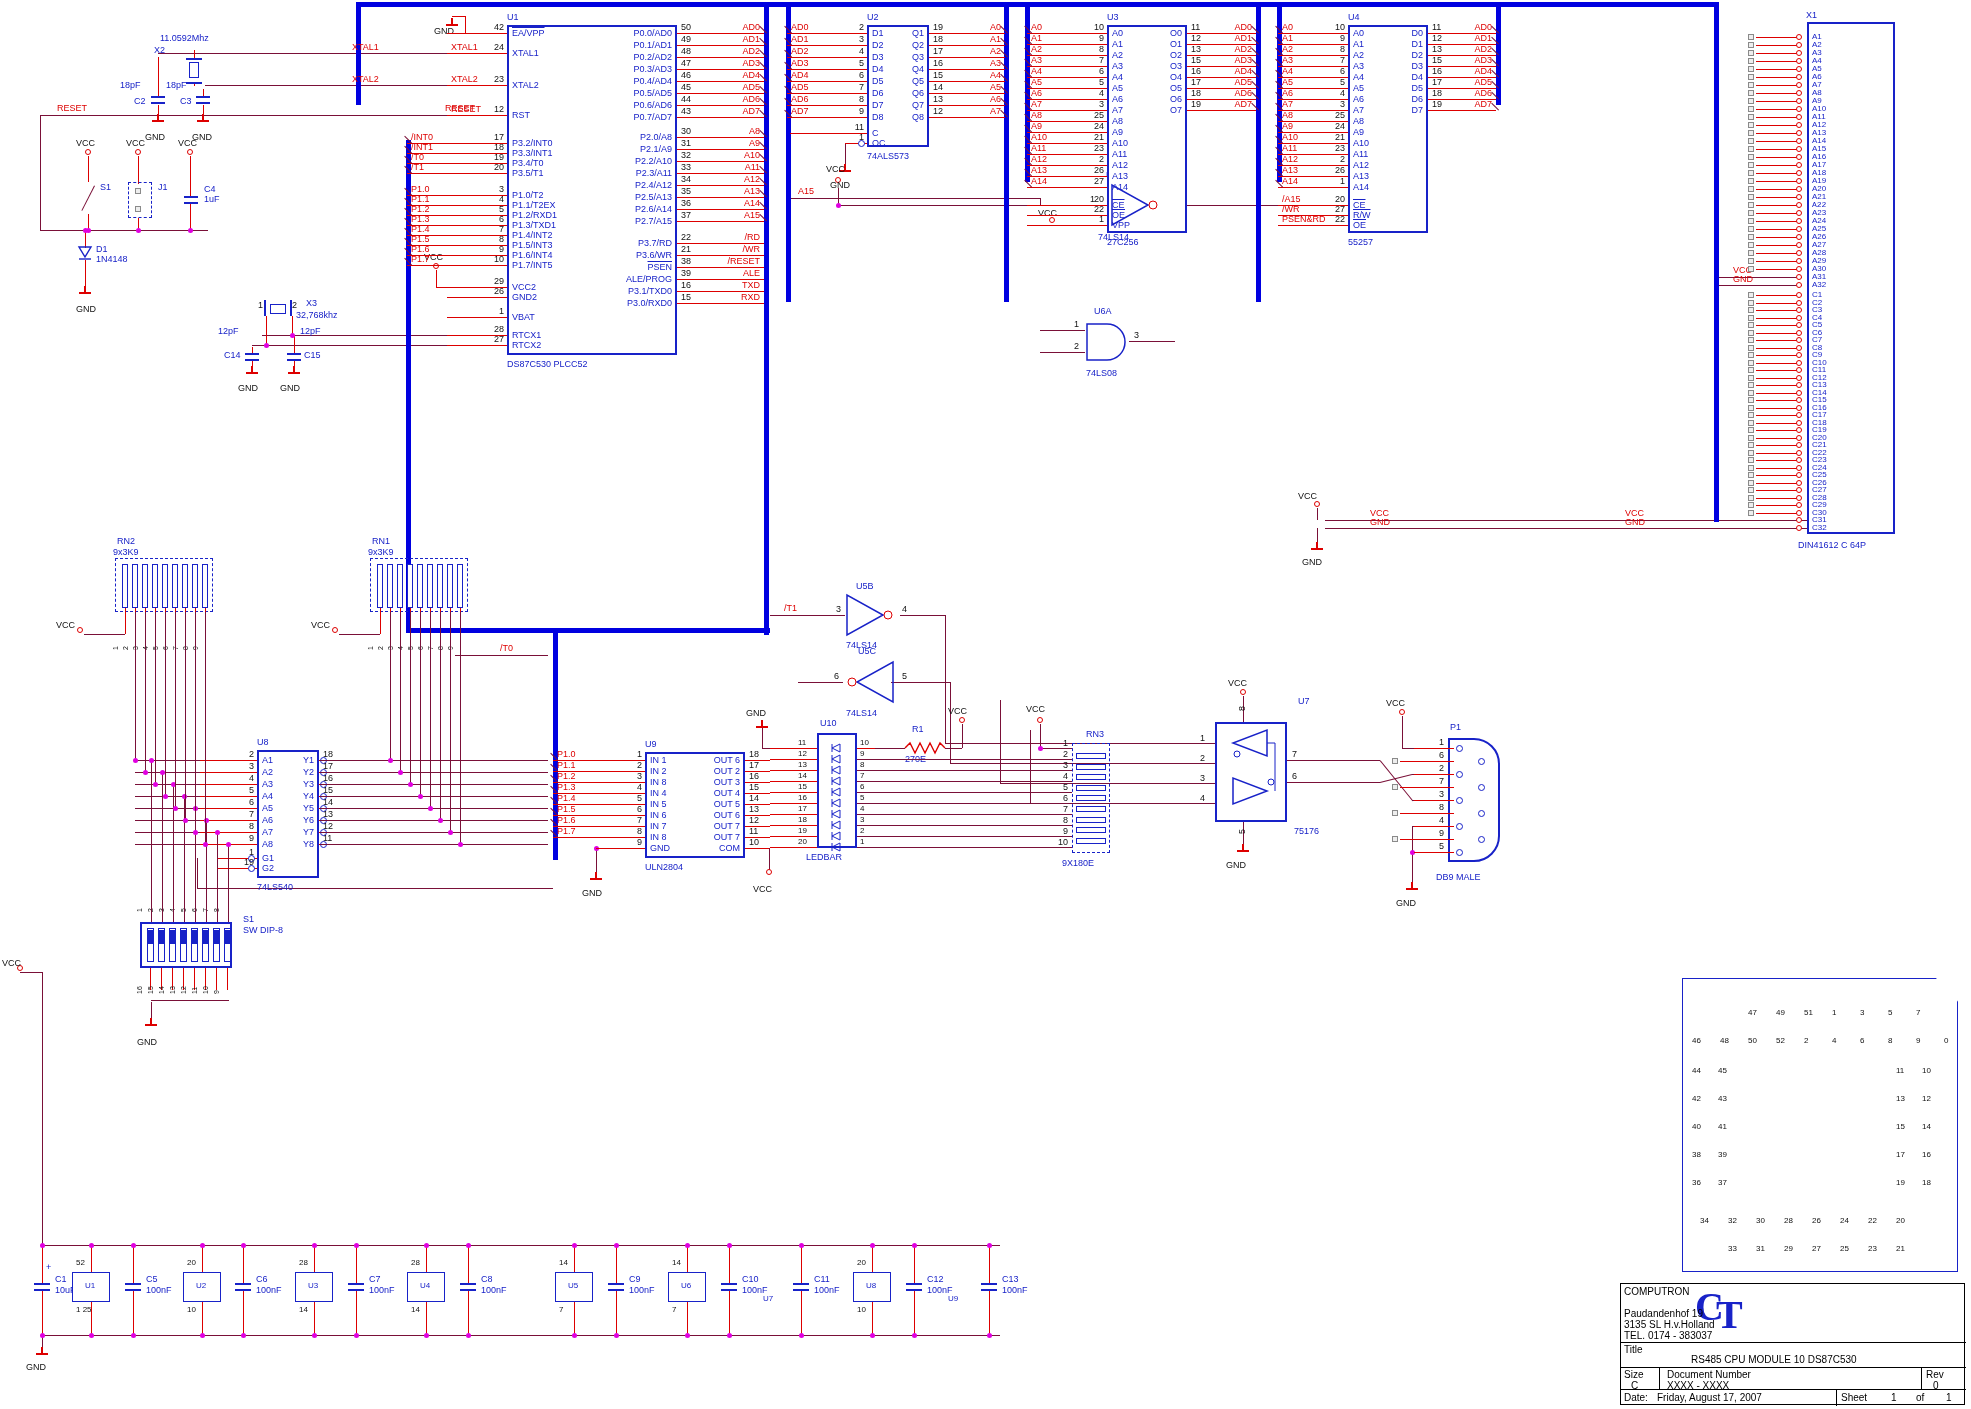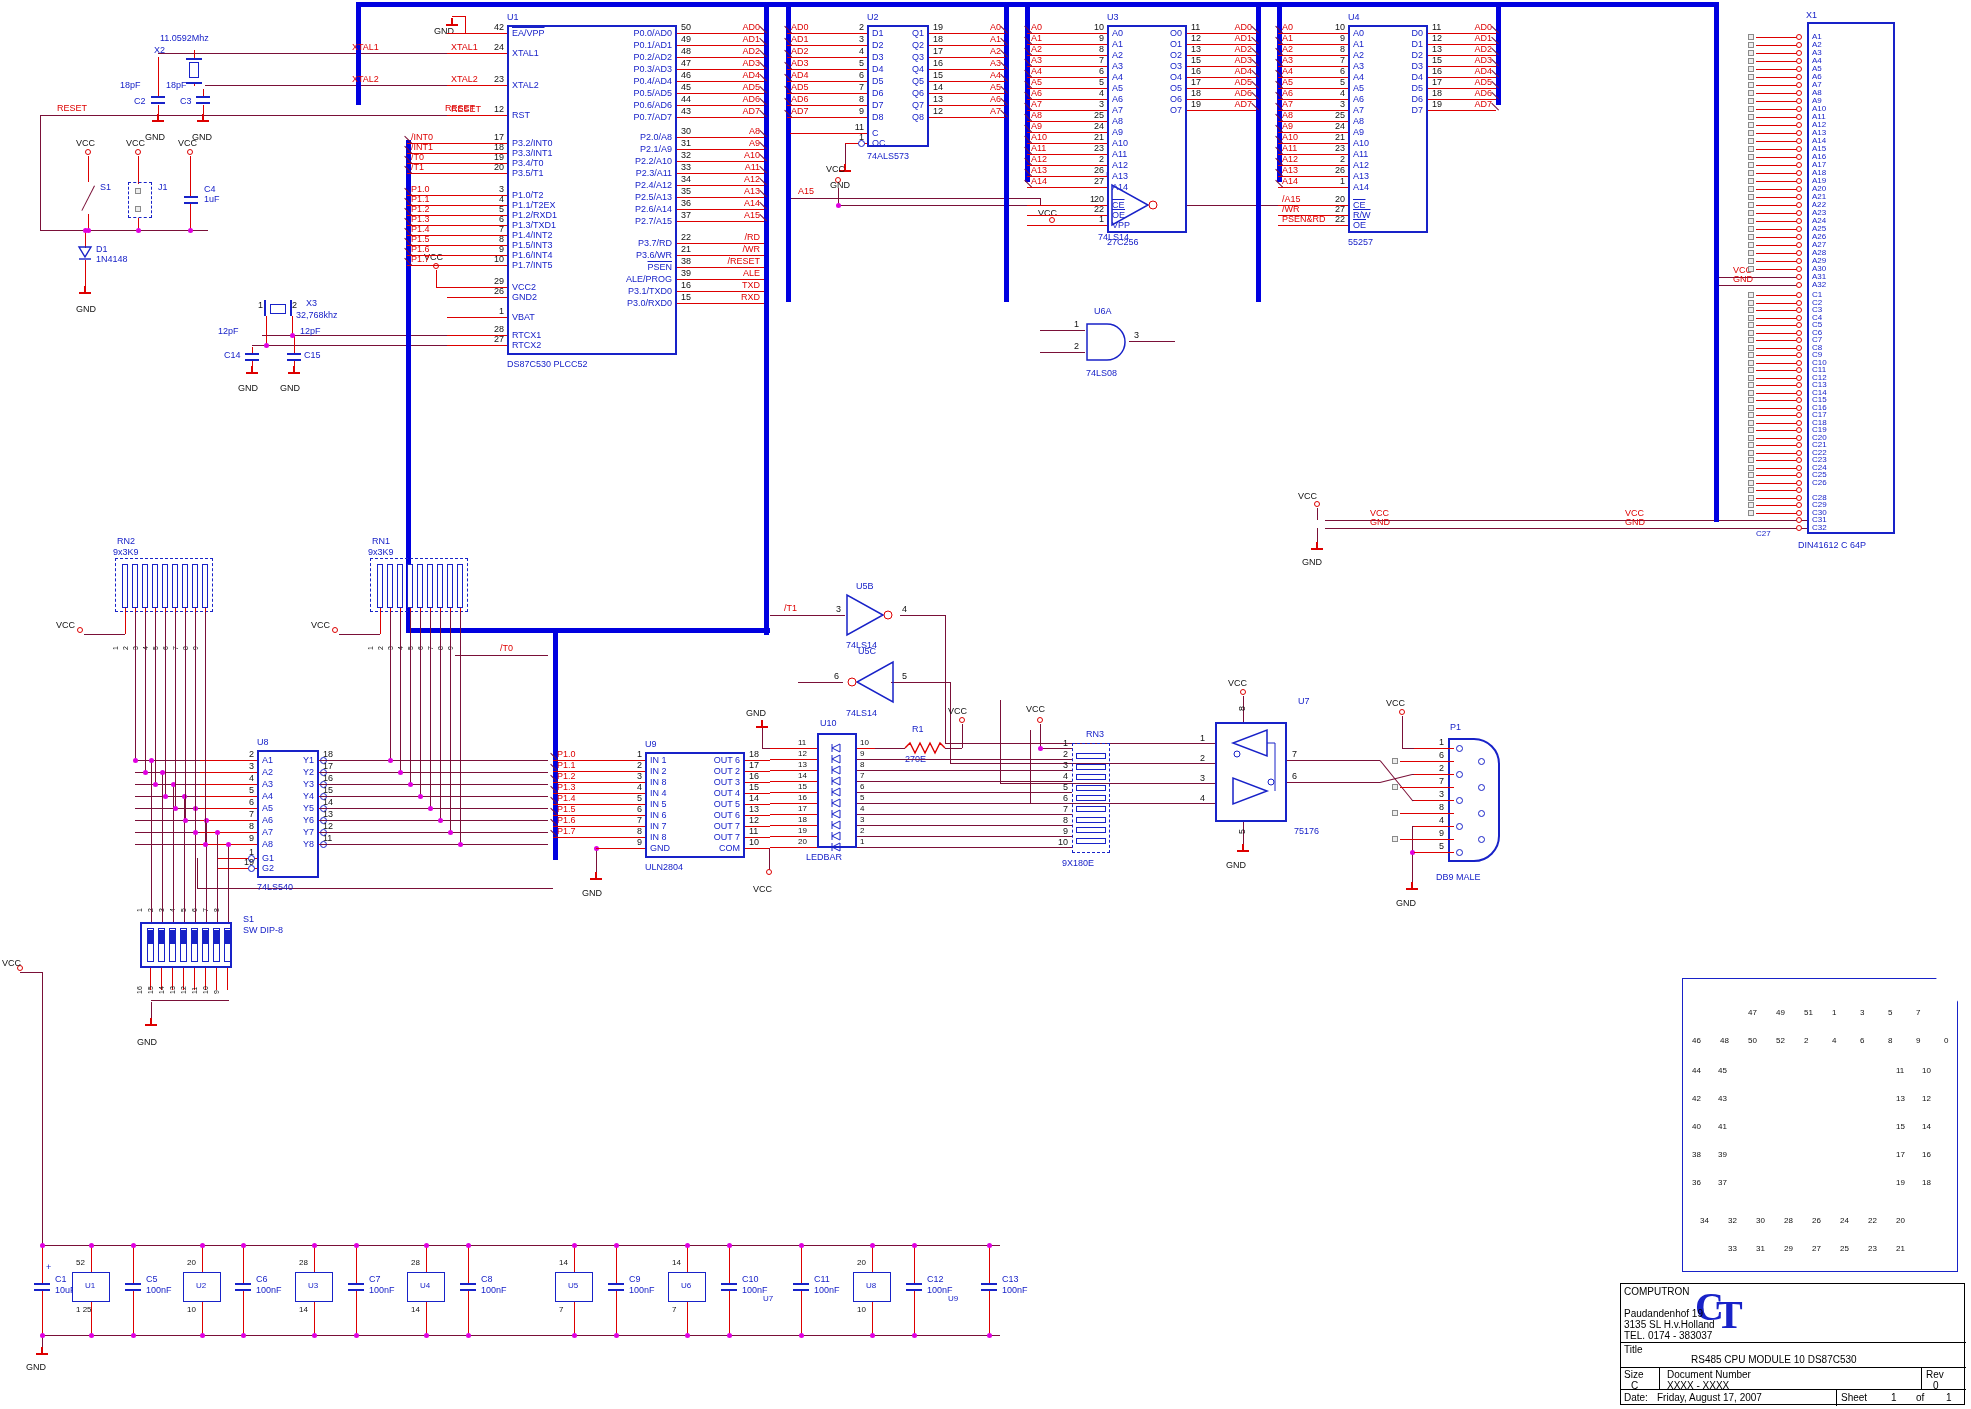--- a/index.html
+++ b/index.html
@@ -1237,21 +1237,21 @@
     <div class="s" style="left: 1756px; top: 475px; width: 42px; height: 1.4px;"></div>
     <div class="circ" style="left: 1796px; top: 472px;"></div>
     <div class="lb" style="left: 1812px; top: 470px; color: rgb(24, 34, 200); font-size: 8px;">C25</div>
     <div class="padq" style="left: 1748px; top: 479.5px;"></div>
     <div class="s" style="left: 1756px; top: 482.5px; width: 42px; height: 1.4px;"></div>
     <div class="circ" style="left: 1796px; top: 479.5px;"></div>
     <div class="lb" style="left: 1812px; top: 477.5px; color: rgb(24, 34, 200); font-size: 8px;">C26</div>
     <div class="padq" style="left: 1748px; top: 487px;"></div>
     <div class="s" style="left: 1756px; top: 490px; width: 42px; height: 1.4px;"></div>
     <div class="circ" style="left: 1796px; top: 487px;"></div>
-    <div class="lb" style="left: 1756px; top: 485px; color: rgb(24, 34, 200); font-size: 8px; margin-top: 44px;">C27</div>
+    <div class="lb" style="left: 1812px; top: 485px; color: rgb(24, 34, 200); font-size: 8px;">C27</div>
     <div class="padq" style="left: 1748px; top: 494.5px;"></div>
     <div class="s" style="left: 1756px; top: 497.5px; width: 42px; height: 1.4px;"></div>
     <div class="circ" style="left: 1796px; top: 494.5px;"></div>
     <div class="lb" style="left: 1812px; top: 492.5px; color: rgb(24, 34, 200); font-size: 8px;">C28</div>
     <div class="padq" style="left: 1748px; top: 502px;"></div>
     <div class="s" style="left: 1756px; top: 505px; width: 42px; height: 1.4px;"></div>
     <div class="circ" style="left: 1796px; top: 502px;"></div>
     <div class="lb" style="left: 1812px; top: 500px; color: rgb(24, 34, 200); font-size: 8px;">C29</div>
     <div class="padq" style="left: 1748px; top: 509.5px;"></div>
     <div class="s" style="left: 1756px; top: 512.5px; width: 42px; height: 1.4px;"></div>

